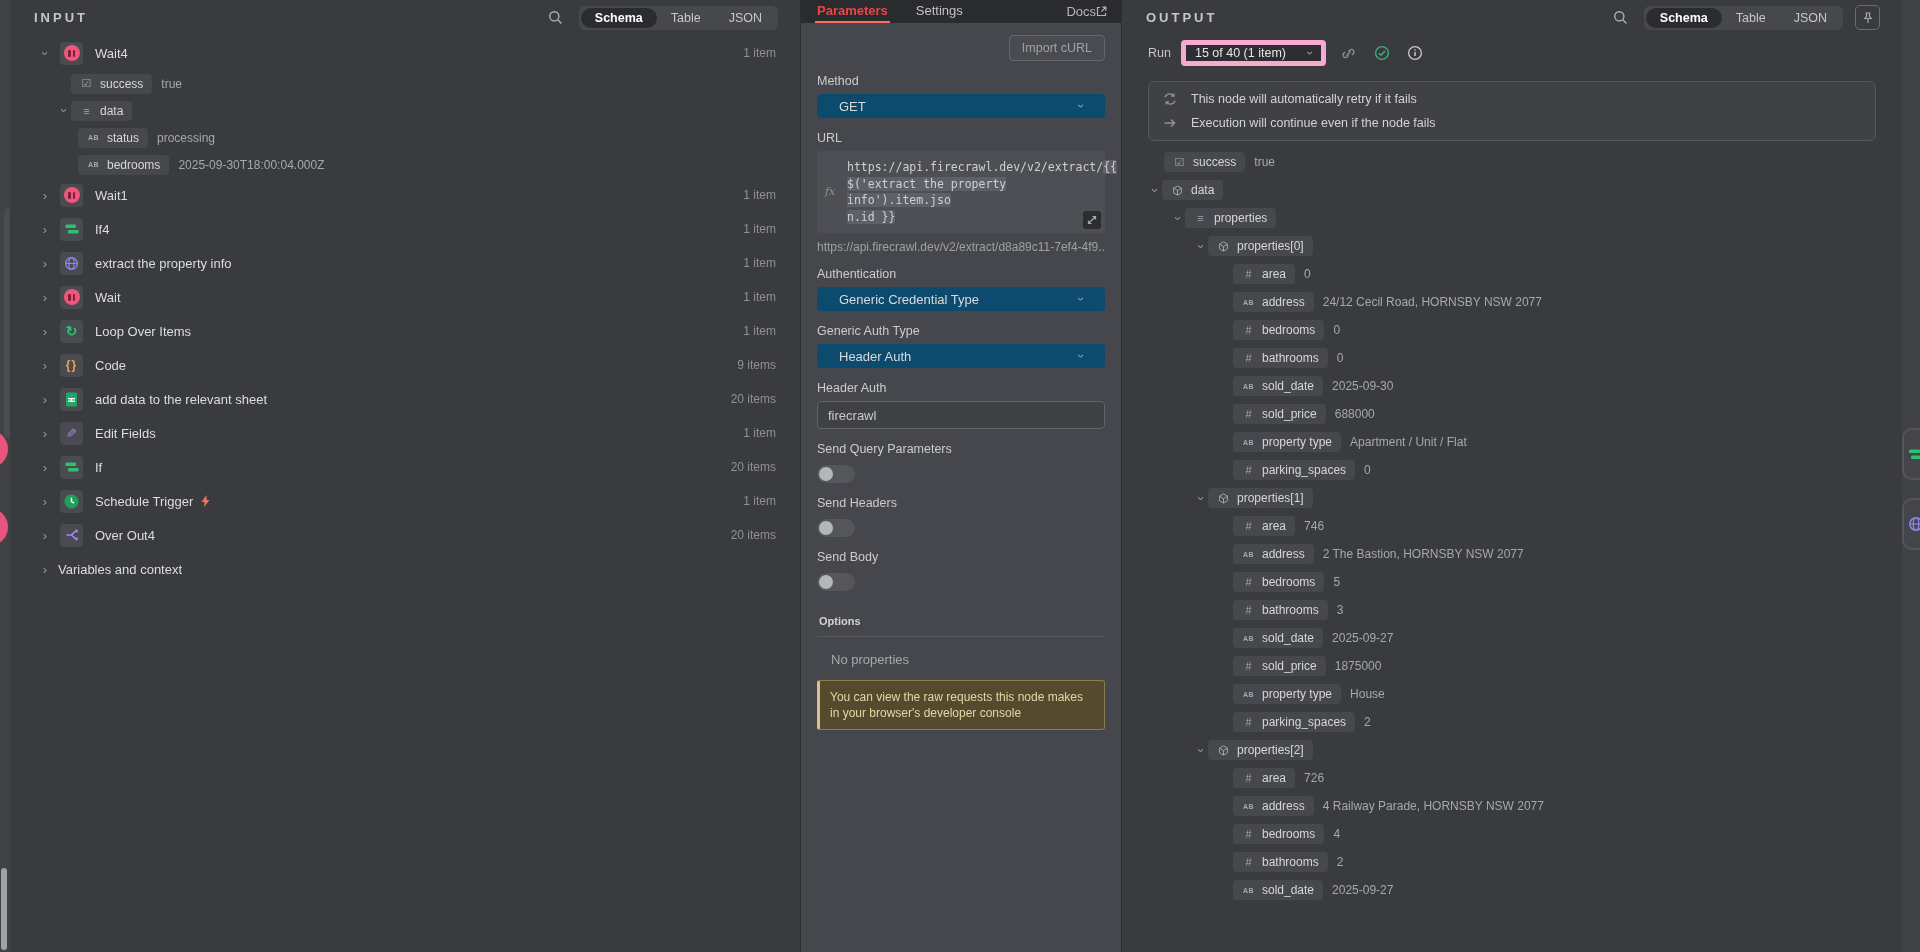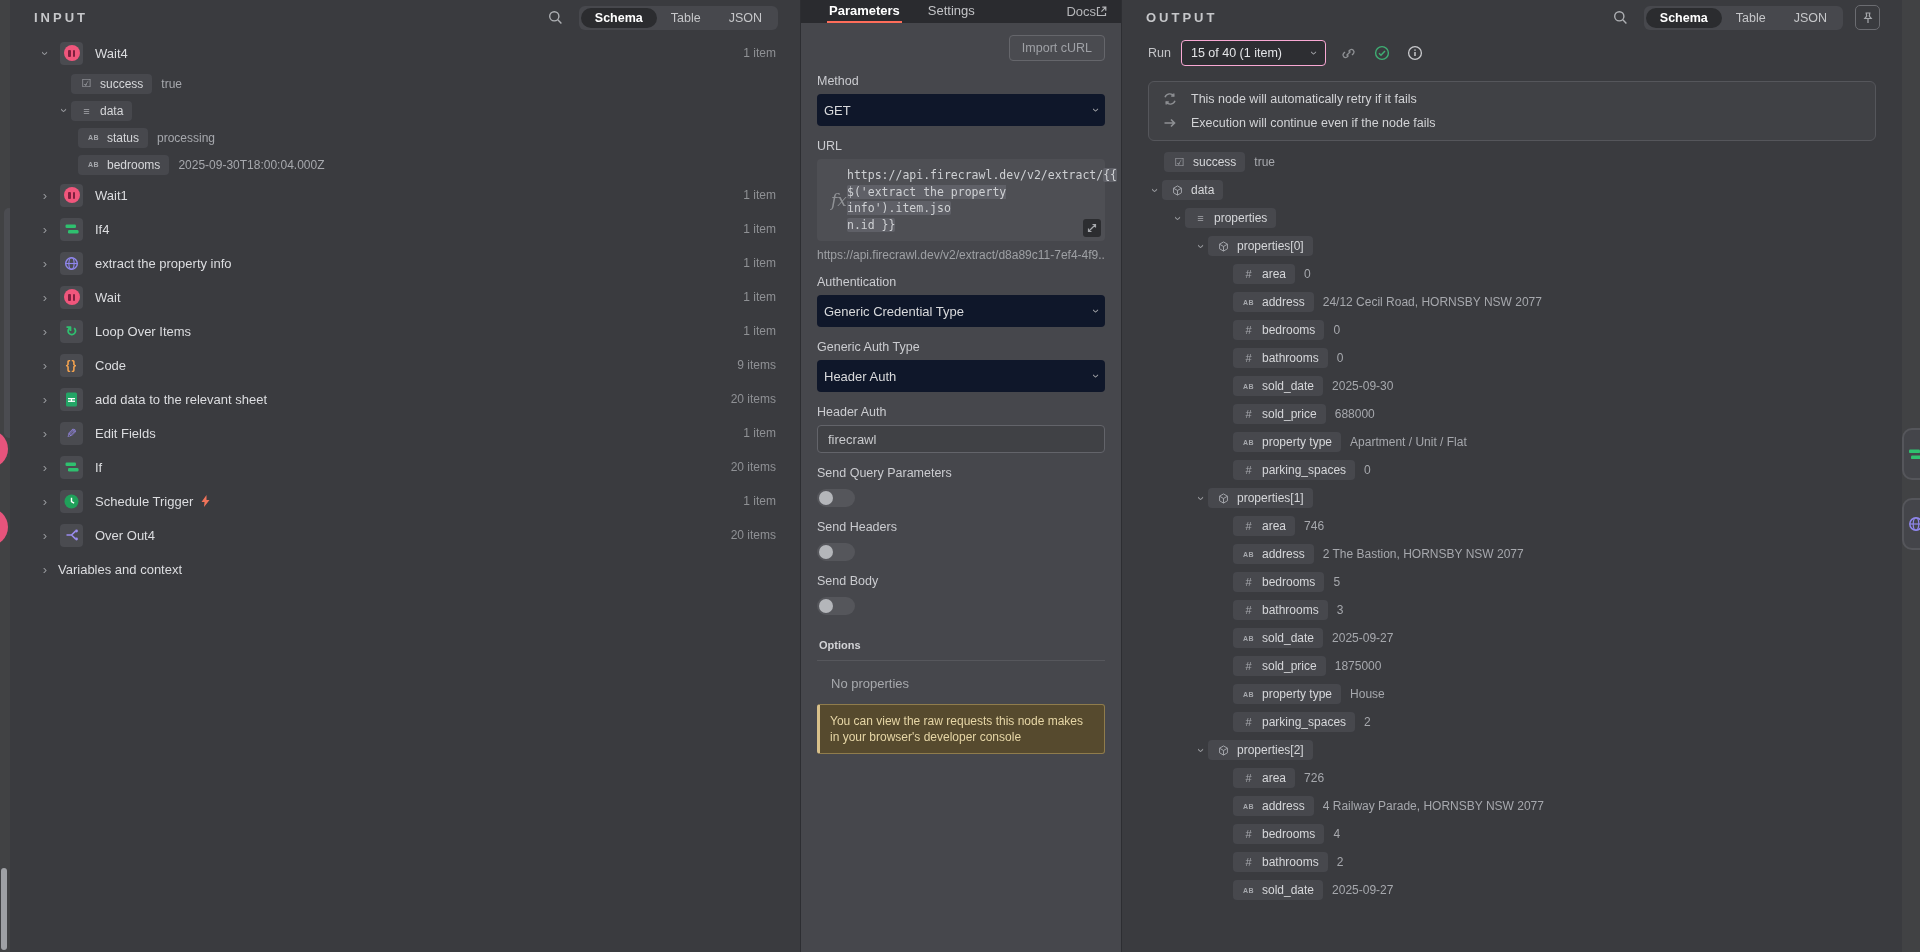--- a/index.html
+++ b/index.html
@@ -51,52 +51,52 @@
     padding:3px 9px; font-size:12px; color:#d6d7da; white-space:nowrap; }
   .ticon { color:#a6a8ad; font-size:11px; display:inline-flex; width:13px; justify-content:center;
     align-items:center; }
   .ticon .ab { font-size:7px; font-weight:700; letter-spacing:.5px; }
   .t-val { margin-left:9px; font-size:12px; color:#a6a8ad; white-space:nowrap; }
 
   
   .p-hdr { height:23px; background:#2a2b2f; display:flex; align-items:stretch; padding:0 14px; flex:0 0 auto; }
   .p-tab { font-size:13px; color:#c3c4c7; display:flex; align-items:center; margin-right:24px;
     border-bottom:2px solid transparent; padding:0 2px; }
-  .p-tab.active { color:#ffffff; border-bottom-color:#ff6d5a; font-weight:600;margin-left:12px; }
+  .p-tab.active { color:#ef4444; border-bottom-color:#ff6d5a; font-weight:600; }
   .p-docs { margin-left:auto; display:flex; align-items:center; color:#b5b6b9; font-size:13px; }
   .p-body { flex:1; overflow:hidden; padding:12px 16px 0; }
   .import-curl { display:block; margin-left:auto; background:#4a4b50; border:1px solid #65666b;
     border-radius:4px; color:#9fa1a6; font-size:12.5px; padding:5px 12px; font-family:inherit; }
   .f-label { font-size:12.5px; color:#cbccd0; margin:13px 0 6px; }
-  .sel { height:32px; background:#0f172a; border-radius:4px; display:flex; align-items:center;
-    padding:0 7px; color:#d9dadc; font-size:13px; }
+  .sel { height:24px; background:#0c4a6e; border-radius:4px; display:flex; align-items:center;
+    padding:0 22px; color:#d9dadc; font-size:13px; }
   .sel .chev-d { margin-left:auto; color:#9fa1a5; transform:rotate(90deg); font-size:12px; }
   .txt-input { height:28px; background:#404145; border:1px solid #63646a; border-radius:4px;
     display:flex; align-items:center; padding:12px 10px; color:#c9cacd; font-size:13px; }
   .code-box { position:relative; background:#4e4f54; border-radius:4px; padding:8px 12px 8px 30px;
     font-family:"DejaVu Sans Mono", monospace; font-size:11.5px; line-height:16.5px; color:#ced0d3; }
   .fx { position:absolute; left:8px; top:50%; transform:translateY(-50%); font-style:italic;
-    color:#8f9195; font-size:17px; font-family:"DejaVu Serif", serif;margin-left:6px; }
+    color:#8f9195; font-size:11px; font-family:"DejaVu Serif", serif; }
   .hl { background:#5f6067; border-radius:2px; }
   .expand-btn { position:absolute; right:4px; bottom:4px; width:18px; height:18px; background:#2c2d30;
     border-radius:3px; color:#a6a8ac; display:flex; align-items:center; justify-content:center; }
   .eval { font-size:12px; color:#9ea0a4; margin-top:7px; white-space:nowrap; overflow:hidden; }
   .toggle { width:38px; height:18px; border-radius:9px; background:#55565b; position:relative;
     margin:9px 0 6px; }
   .knob { position:absolute; left:2px; top:2px; width:14px; height:14px; border-radius:50%; background:#b4b6ba; }
   .options-hdr { font-size:11px; color:#d2d3d6; font-weight:600; padding:0 0 9px 2px;
     border-bottom:1px solid #56575c; margin-top:24px; }
   .no-props { font-size:13px; color:#a7a9ad; margin:15px 0 13px 14px; }
   .notice-tan { border:1px solid #8f7c4c; border-left:3px solid #d8c08a; background:#564a2e;
     color:#e6d6a6; font-size:12px; line-height:16px; padding:8px 10px; border-radius:3px; }
 
   
   .run-row { display:flex; align-items:center; gap:10px; padding:10px 26px 0; flex:0 0 auto; }
   .run-label { font-size:12.5px; color:#c3c4c7; }
-  .run-select { height:26px; border:1px solid #f9a8d4; border-radius:4px; background:#2d2e32;
+  .run-select { height:26px; border:5px solid #f9a8d4; border-radius:4px; background:#2d2e32;
     color:#e4e5e8; font-size:12.5px; display:flex; align-items:center; padding:0 9px; width:145px; }
   .run-select .chev-d { margin-left:auto; color:#9fa1a5; transform:rotate(90deg); font-size:12px; }
   .run-icons { display:flex; align-items:center; gap:11px; margin-left:2px; }
   .out-notice { margin:15px 26px 0; border:1px solid #55565b; background:#404145; border-radius:6px;
     padding:10px 13px; display:flex; flex-direction:column; gap:10px; flex:0 0 auto; }
   .on-row { display:flex; gap:13px; align-items:center; font-size:12.5px; color:#d2d3d6; }
   .on-ic { color:#8e9094; display:inline-flex; width:16px; justify-content:center; }
   .branch-bar { margin-top:13px; border-top:1px solid #2e2f33; padding:0 26px; display:flex; gap:28px; flex:0 0 auto; }
   .branch-tab { padding:10px 1px 8px; font-size:12.5px; color:#c6c7ca; border-bottom:2px solid transparent; }
   .branch-tab.active { color:#ff6d5a; border-bottom-color:#ff6d5a; }

